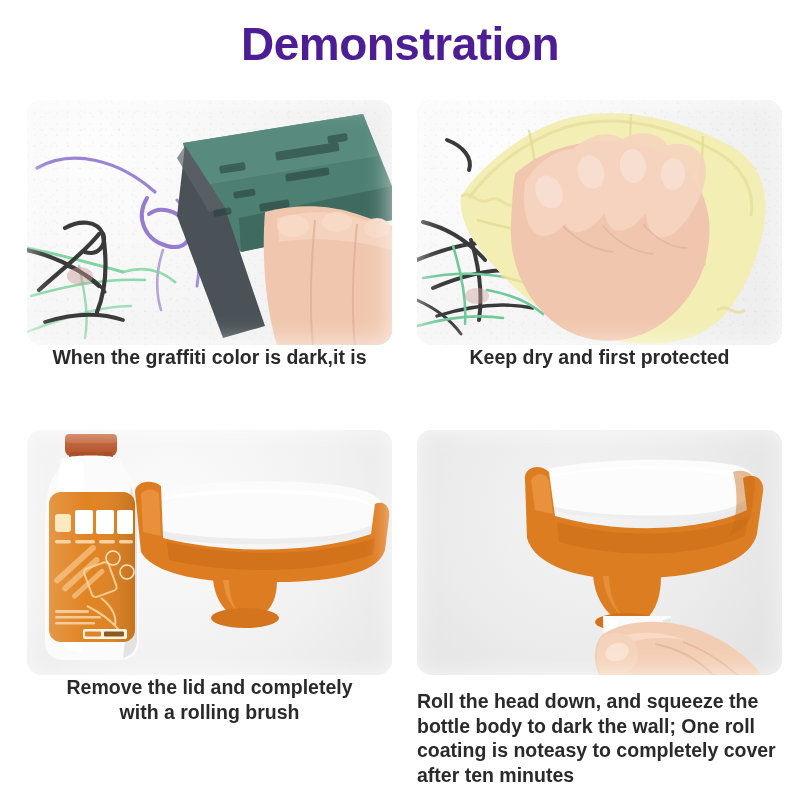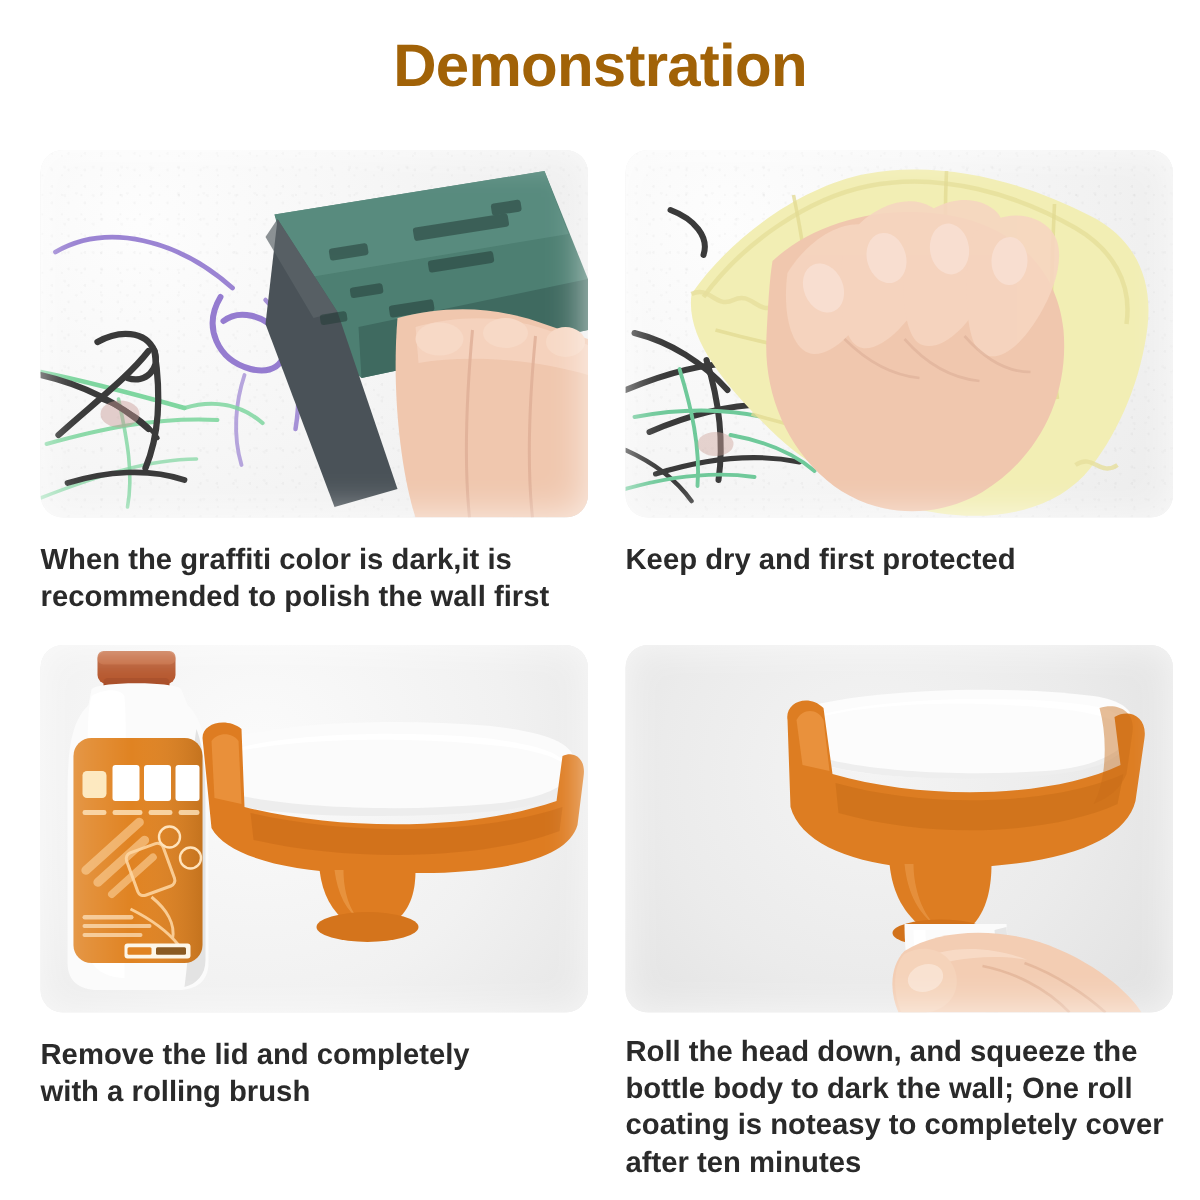--- a/index.html
+++ b/index.html
@@ -21,24 +21,24 @@
     background: #ffffff;
   }
 
   
   .title {
     position: absolute;
     top: 14px;
     left: 0;
     width: 800px;
     text-align: center;
-    font-size: 40px;
+    font-size: 46px;
     font-weight: bold;
     letter-spacing: -0.5px;
-    color: #a16207;
+    color: #4c1d95;
     line-height: 60px;
   }
 
   
   .grid {
     position: absolute;
     top: 100px;
     left: 0;
     width: 800px;
   }
@@ -54,21 +54,22 @@
   .photo {
     position: relative;
     width: 365px;
     height: 245px;
     border-radius: 15px;
     overflow: hidden;
     background: #f2f2f2;
   }
 
   .caption {
-    margin-top: 16px;
+    margin-top: 0;
+    text-align: center;
     font-size: 19.5px;
     font-weight: bold;
     line-height: 25px;
     color: #2a2a2a;
   }
   .caption.left-align {
     text-align: left;
     margin-top: 14px;
     line-height: 24.5px;
   }
@@ -174,21 +175,20 @@
             <ellipse cx="266" cy="126" rx="16" ry="11" fill="#f7d9c6"></ellipse>
             <ellipse cx="310" cy="122" rx="15" ry="10" fill="#f7d9c6"></ellipse>
             <ellipse cx="350" cy="128" rx="13" ry="10" fill="#f7d9c6"></ellipse>
           </g>
         </svg>
         <div class="vign"></div>
       </div>
 
       <div class="caption">
         <span class="cap-line">When the graffiti color is dark,it is</span>
-        <span class="cap-line">recommended to polish the wall first</span>
       </div>
     </div>
 
     <div class="cell cell-tr">
       <div class="photo">
         <div class="wall"></div>
         <div class="wall-tex"></div>
 
         <svg viewBox="0 0 365 245" width="365" height="245">
 

